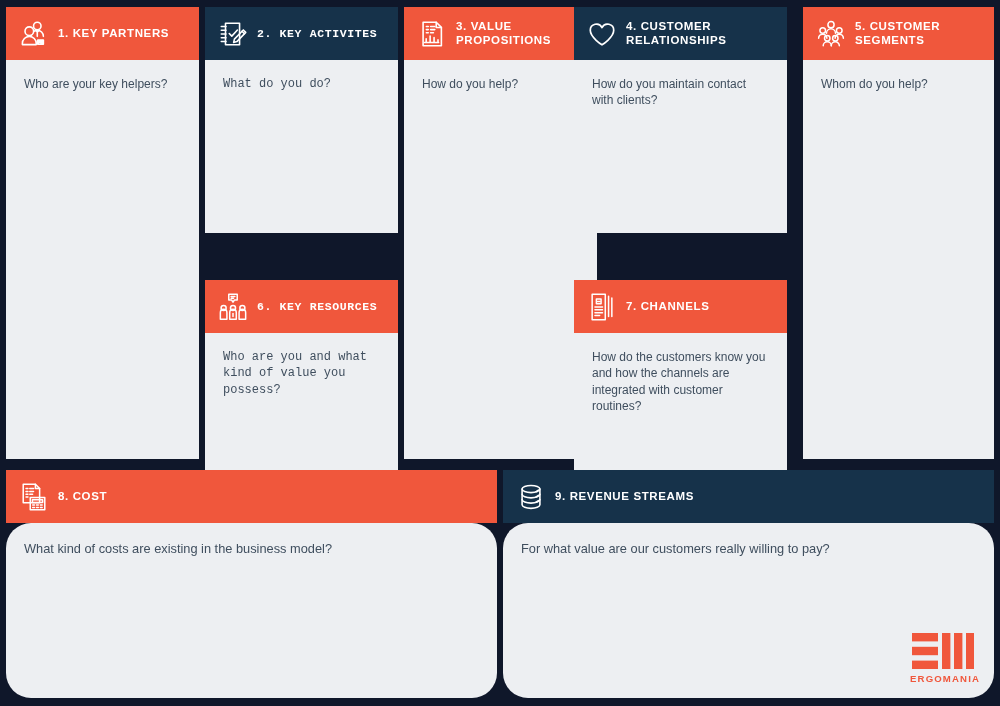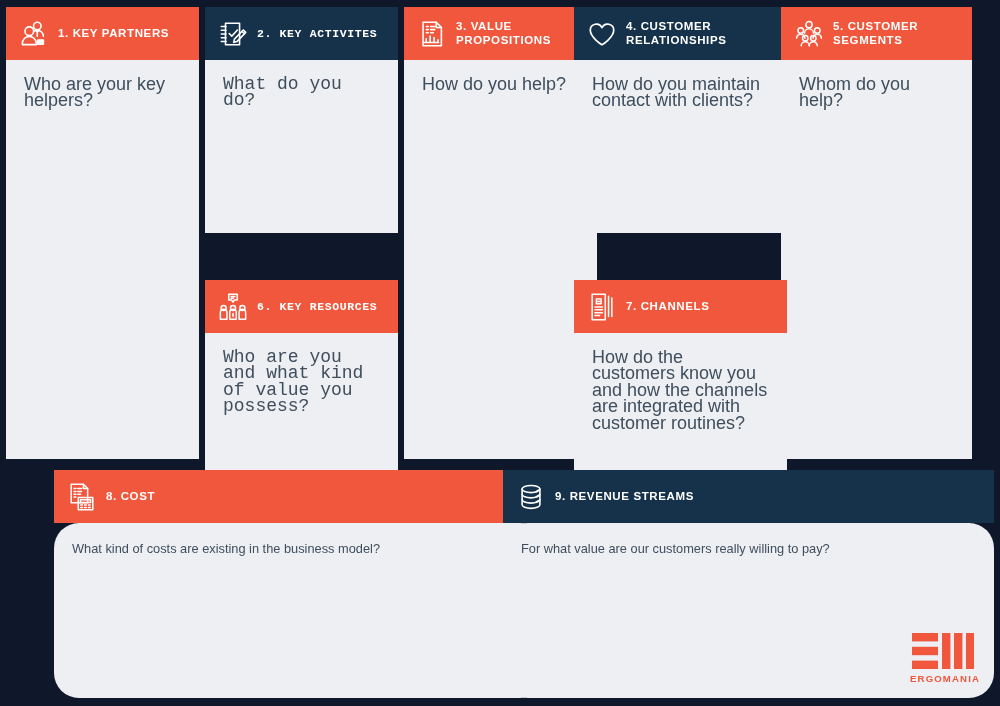--- a/index.html
+++ b/index.html
@@ -48,53 +48,53 @@
   }
 
   .card-body {
     box-sizing: border-box;
     background: #EDEFF2;
     width: 100%;
     padding: 16px 18px 12px 18px;
   }
   .card-body-text {
     color: #3F4E5E;
-    font-size: 18px;
+    font-size: 12px;
     line-height: 16.4px;
     white-space: pre-line;
   }
 
   .icon {
     flex: 0 0 auto;
     display: block;
     width: 30px;
     height: 30px;
   }
   .icon svg { display: block; width: 100%; height: 100%; }
 
   
   .col1 { left: 6px;   width: 193px; }
   .col2 { left: 205px; width: 193px; font-family: Liberation Mono, monospace; }
   .col3 { left: 404px; width: 193px; }
   .col4 { left: 574px; width: 213px; }
-  .col5 { left: 781px; width: 191px; }
+  .col5 { left: 803px; width: 191px; }
 
   .row-top { top: 7px; }
 
   
   .body-tall   { height: 399px; }   
   .body-short  { height: 173px; }   
 
   
   .row-mid { top: 239px; margin-top: 41px; }
   .body-mid-tall { height: 170px; }
 
   
   .bottom { top: 470px; }
-  .cost   { left: 6px;   width: 491px; margin-left: 48px; }
+  .cost   { left: 6px;   width: 491px; }
   .rev    { left: 503px; width: 491px; }
   .body-bottom { height: 175px; border-radius: 25px; }
   .card-body.bottom-body { padding: 18px 18px 12px 18px; }
   .bottom-body .card-body-text { font-size: 12.8px; }
 
   
   .logo {
     position: absolute;
     right: 18px;
     bottom: 14px;

